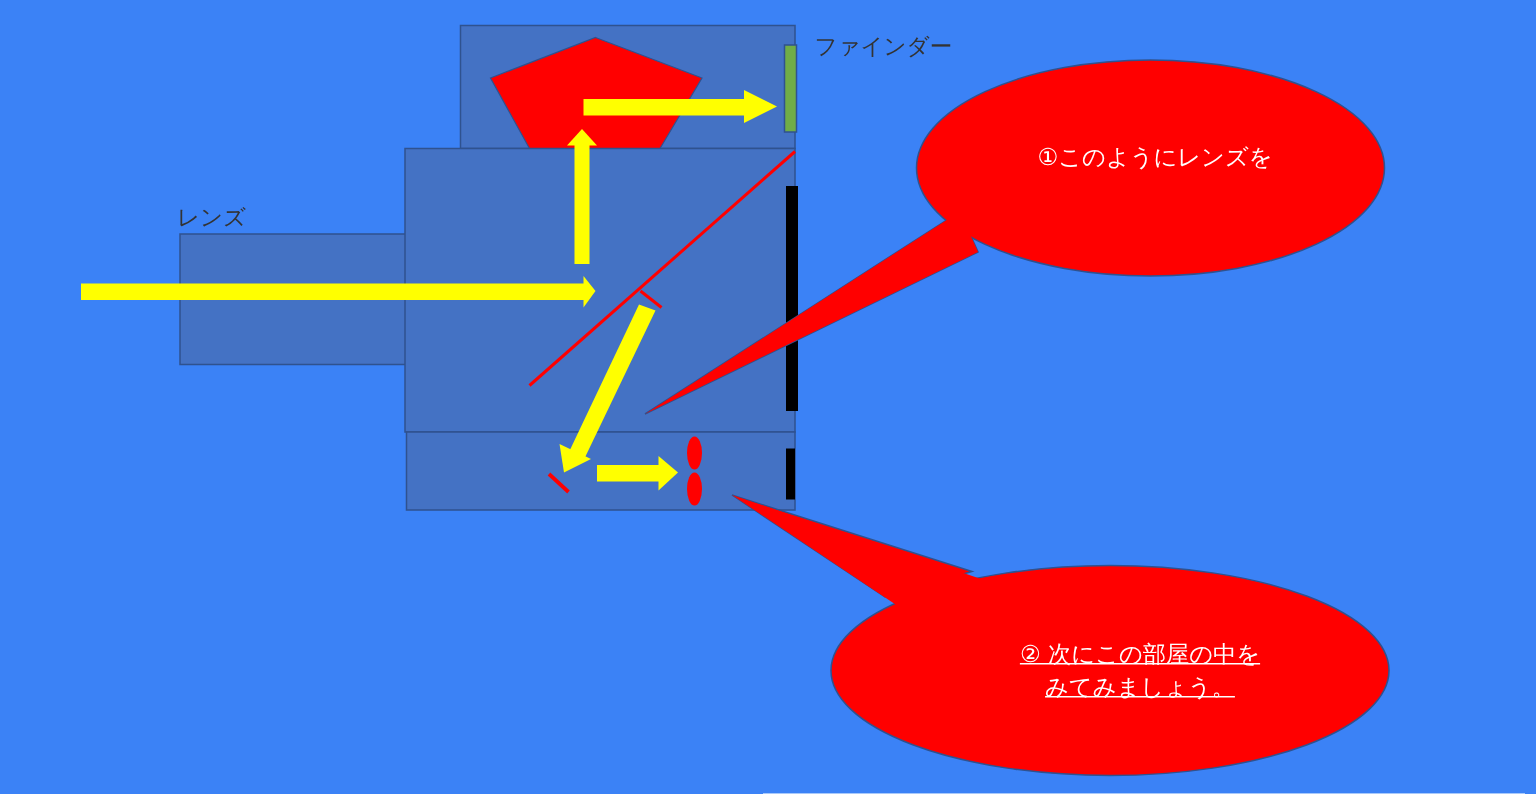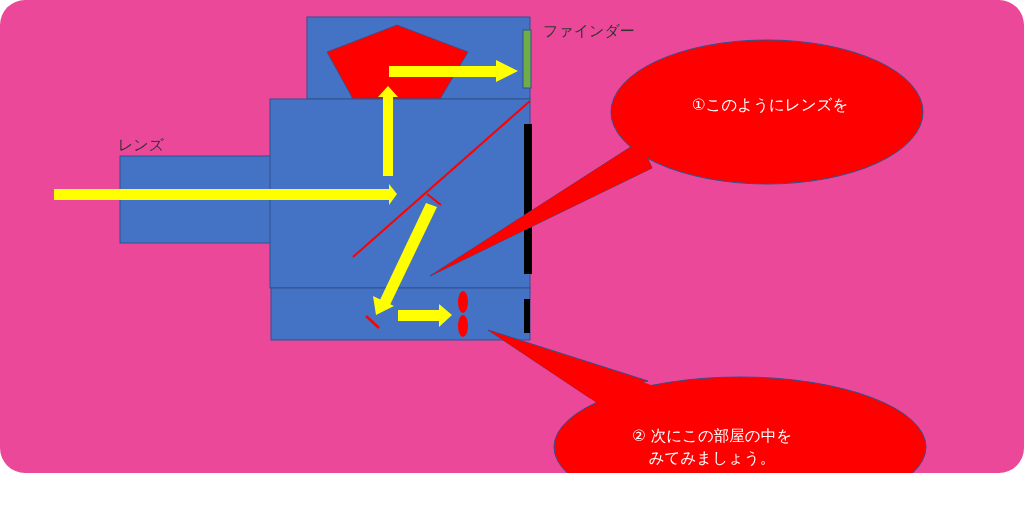--- a/index.html
+++ b/index.html
@@ -1,16 +1,16 @@
 <!DOCTYPE html>
 <html><head>
 <meta charset="utf-8">
 <style>
   html, body { margin:0; padding:0; background:#ffffff; }
-  #stage { position:relative; width:1024px; height:473px; overflow:hidden; background:#ec4899; font-family:"DejaVu Sans", sans-serif;border-radius:25px; }
+  #stage { position:relative; width:1024px; height:529px; overflow:hidden; background:#3b82f6; font-family:"DejaVu Sans", sans-serif; }
   svg { position:absolute; left:0; top:0; }
   .label { position:absolute; font-size:15px; color:#333; white-space:nowrap; }
   .bubble-text { position:absolute; color:#ffffff; font-size:15.5px; line-height:22px; text-align:center; white-space:nowrap; }
 </style>
 </head>
 <body>
 
 <div id="stage">
   <svg width="1024" height="529" viewBox="0 0 1024 529">
 
@@ -76,17 +76,17 @@
     </g>
   </svg>
 
   <div class="label" style="left:543px; top:22px;">ファインダー</div>
   <div class="label" style="left:118px; top:136px;">レンズ</div>
 
   <div class="bubble-text" style="left:640px; top:82px; width:260px;margin-top:12px;">
     <div>①このようにレンズを</div>
   </div>
 
-  <div class="bubble-text" style="left:592px; top:425px; width:240px;">
+  <div class="bubble-text" style="left:640px; top:425px; width:240px;text-decoration:underline;">
     <div>② 次にこの部屋の中を</div>
     <div>みてみましょう。</div>
   </div>
 </div>
 
 </body></html>

